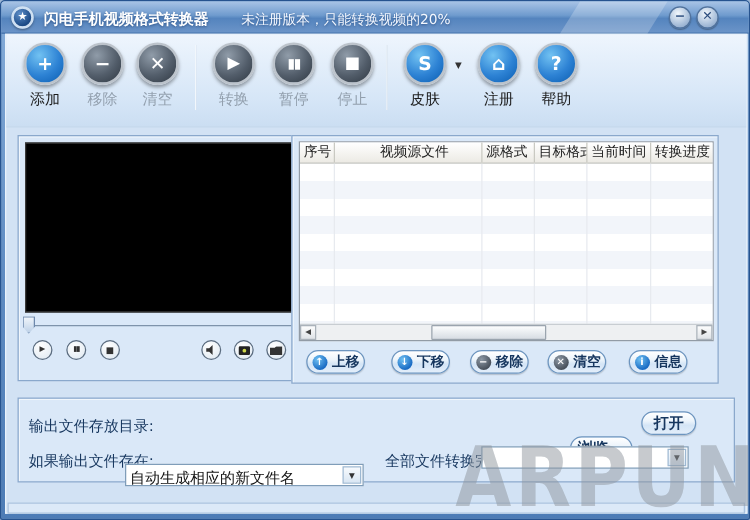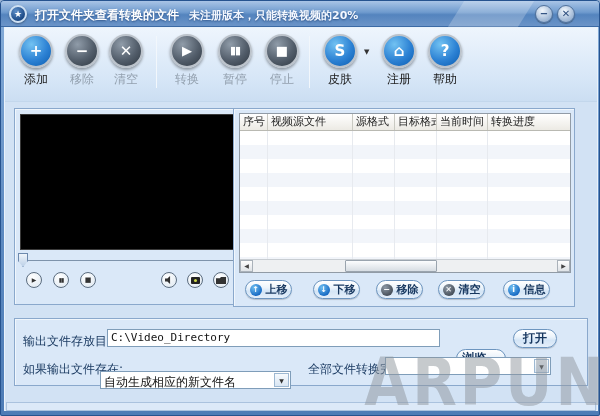--- a/index.html
+++ b/index.html
@@ -12,21 +12,21 @@
     background:linear-gradient(180deg,#a9c4e6 0%,#6f9bce 45%,#5484be 55%,#6b94c8 100%);
     border-bottom:1px solid #3b6aa5;}
   .titlebar .gloss{position:absolute;left:455px;top:0;width:70px;height:26px;
     background:rgba(255,255,255,.22);transform:skewX(-32deg);}
   .app-icon{position:absolute;left:8px;top:4px;width:18px;height:18px;border-radius:50%;
     background:radial-gradient(circle at 35% 30%,#5d8ec8,#1c4a86 70%);
     border:2px solid #cfe0f2;box-shadow:0 1px 2px rgba(0,0,0,.35);
     color:#fff;font-size:9px;line-height:14px;text-align:center;}
   .title-text{position:absolute;left:34px;top:6px;color:#fff;font-size:12px;font-weight:bold;
     text-shadow:0 1px 2px rgba(20,50,100,.6);white-space:nowrap;}
-  .title-sub{font-weight:bold;color:#f4f8ff;margin-left:10px;font-size:11px;}
+  .title-sub{font-weight:normal;color:#f4f8ff;margin-left:26px;font-size:11px;}
   .capbtn{position:absolute;top:4px;width:18px;height:18px;border-radius:50%;
     background:radial-gradient(circle at 40% 30%,#f2f7fc,#a9bfda 60%,#7e9cc2);
     border:1px solid #51729c;color:#2c4d7e;font-size:10px;font-weight:bold;
     line-height:16px;text-align:center;cursor:pointer;box-shadow:0 1px 1px rgba(0,0,0,.3);}
   #btn-min{left:534px;} #btn-close{left:556px;}
   
   .client{position:absolute;left:3px;top:26px;width:594px;height:384px;
     background:#d2e2f4;border:1px solid #e9f2fb;}
   
   .toolbar{position:absolute;left:0;top:0;width:100%;height:74px;
@@ -65,21 +65,21 @@
   .ic-folder{display:inline-block;width:10px;height:7px;background:#333;margin-top:4px;
     clip-path:polygon(0 100%,0 18%,38% 18%,50% 0,100% 0,100% 100%);}
   
   .grid{position:absolute;left:5px;top:4px;width:332px;height:160px;background:#fff;border:1px solid #919ba6;}
   .grid-head{display:flex;height:17px;background:linear-gradient(180deg,#ffffff,#eceae4);border-bottom:1px solid #b9b9b2;}
   .gh-cell{font-size:11px;color:#222;line-height:16px;padding-left:3px;
     border-right:1px solid #c9c9c2;overflow:hidden;white-space:nowrap;cursor:pointer;}
   .grid-body{position:relative;height:128px;display:flex;
     background:repeating-linear-gradient(180deg,#ffffff 0 14px,#f2f5fa 14px 28px);}
   .gb-col{height:100%;border-right:1px solid #e7eaef;}
-  .c0{width:28px;} .c1{width:85px;} .c2{width:42px;} .c3{width:42px;text-align:center;} .c4{width:51px;} .c5{flex:1;border-right:0;}
+  .c0{width:28px;} .c1{width:85px;margin-left:33px;} .c2{width:42px;} .c3{width:42px;text-align:center;} .c4{width:51px;} .c5{flex:1;border-right:0;}
   .hscroll{position:relative;height:13px;background:#eef0f2;border-top:1px solid #c8cdd2;}
   .hs-arrow{position:absolute;top:0;width:13px;height:12px;background:linear-gradient(180deg,#fdfdfd,#dfe3e7);
     border:1px solid #aab2ba;font-size:6px;line-height:10px;text-align:center;color:#444;cursor:pointer;}
   .hs-left{left:0;} .hs-right{right:0;}
   .hs-thumb{position:absolute;left:105px;top:0;width:92px;height:12px;
     background:linear-gradient(180deg,#fcfdfe,#d7dde3);border:1px solid #9aa4ae;border-radius:1px;cursor:pointer;}
   
   .pill{position:absolute;height:19px;border:1px solid #6d95bf;border-radius:10px;
     background:linear-gradient(180deg,#ffffff,#ecf4fb 40%,#d4e5f6 60%,#e3eefa);
     box-shadow:0 1px 1px rgba(0,0,0,.18);display:flex;align-items:center;justify-content:center;
@@ -110,21 +110,21 @@
 </style>
 </head>
 <body>
 
 <div id="window">
 
   <div class="titlebar">
     <div class="gloss"></div>
     <div class="app-icon">★</div>
     <div class="title-text">
-      <span>打开文件夹查看转换的文件</span><span class="title-sub">未注册版本，只能转换视频的20%</span>
+      <span>闪电手机视频格式转换器</span><span class="title-sub">未注册版本，只能转换视频的20%</span>
     </div>
     <div class="capbtn" id="btn-min">−</div>
     <div class="capbtn" id="btn-close">✕</div>
   </div>
 
   <div class="client">
 
     <div class="toolbar">
       <div class="tbtn" style="left:2px;">
         <div class="tb-circle blue">+</div>
@@ -220,21 +220,20 @@
         <span>清空</span>
       </div>
       <div class="pill q-btn" style="left:269px;">
         <span class="mini-ic blue">i</span>
         <span>信息</span>
       </div>
     </div>
 
     <div class="panel" id="panel-output">
       <div class="out-label" style="left:8px;top:14px;">输出文件存放目录:</div>
-      <div class="text-input" style="left:92px;top:10px;width:333px;height:18px;">C:\Video_Directory</div>
       <div class="pill out-btn" style="left:441px;top:10px;margin-top:20px;">
           <span>浏览...</span>
         </div>
       <div class="pill out-btn" style="left:498px;top:10px;width:44px;">
           <span>打开</span>
         </div>
 
       <div class="out-label" style="left:8px;top:42px;">如果输出文件存在:</div>
       <div class="combo" style="left:85px;top:52px;width:191px;">
         <span class="val">自动生成相应的新文件名</span>

